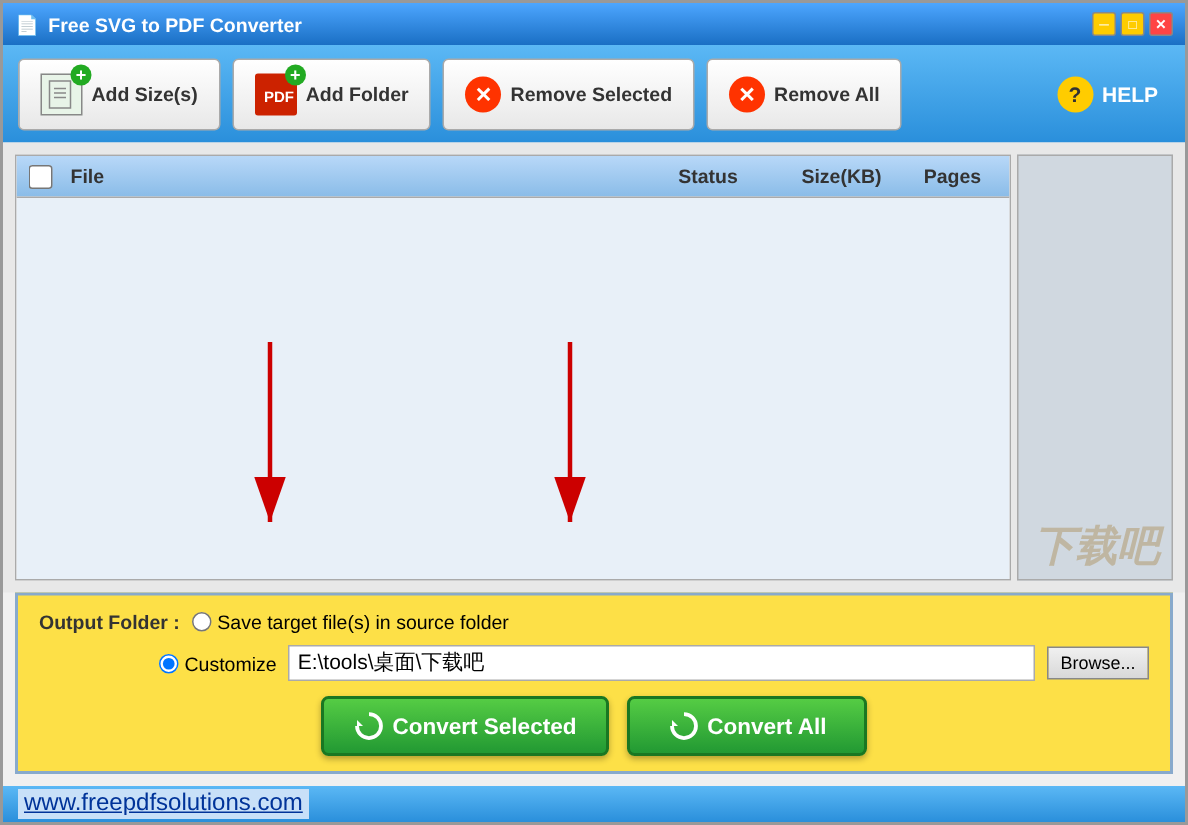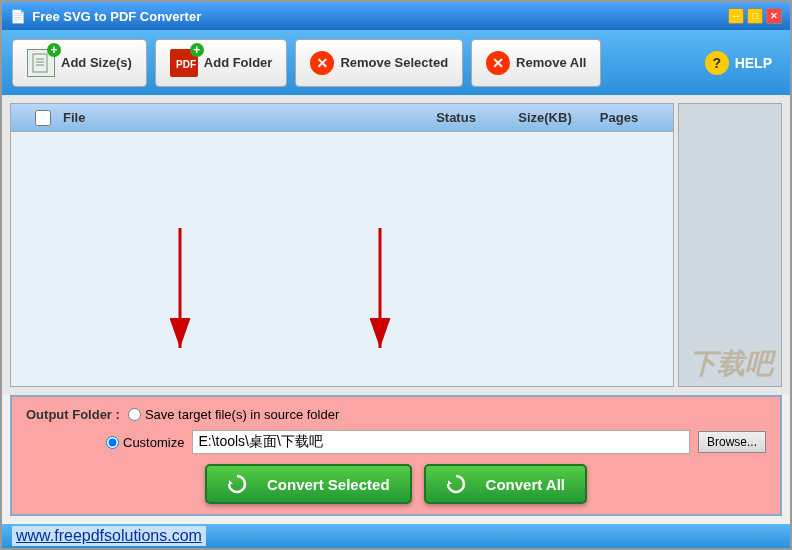--- a/index.html
+++ b/index.html
@@ -167,21 +167,21 @@
       border: 1px solid #aaa;
       overflow: hidden;
       display: flex;
       flex-direction: column;
     }
 
     .table-header {
       background: linear-gradient(to bottom, #b8d8f8, #8abce8);
       display: flex;
       align-items: center;
-      padding: 4px 24px;
+      padding: 4px 8px;
       border-bottom: 1px solid #aaa;
       height: 28px;
       gap: 4px;
     }
 
     .header-checkbox {
       width: 16px;
       height: 16px;
       cursor: pointer;
       margin-right: 8px;
@@ -233,21 +233,21 @@
       right: 8px;
       font-size: 28px;
       color: rgba(180,160,120,0.6);
       font-weight: bold;
       font-style: italic;
       line-height: 1;
       text-align: right;
     }
 
     .bottom-panel {
-      background: #fca5a5;
+      background: #fde047;
       border: 2px solid #88aacc;
       margin: 0 8px 8px 8px;
       padding: 10px 14px;
       flex-shrink: 0;
     }
 
     .output-folder-row {
       display: flex;
       align-items: center;
       gap: 8px;
@@ -301,21 +301,21 @@
       background: linear-gradient(to bottom, #55cc44, #229933);
       border: 2px solid #1a7722;
       border-radius: 5px;
       padding: 8px 20px;
       color: white;
       font-size: 15px;
       font-weight: bold;
       cursor: pointer;
       display: flex;
       align-items: center;
-      gap: 20px;
+      gap: 6px;
       min-width: 160px;
       justify-content: center;
       box-shadow: 0 2px 4px rgba(0,0,0,0.3);
     }
 
     .footer-bar {
       background: linear-gradient(to bottom, #5bb8f5, #2a8fdb);
       padding: 4px 10px;
       display: flex;
       align-items: center;

